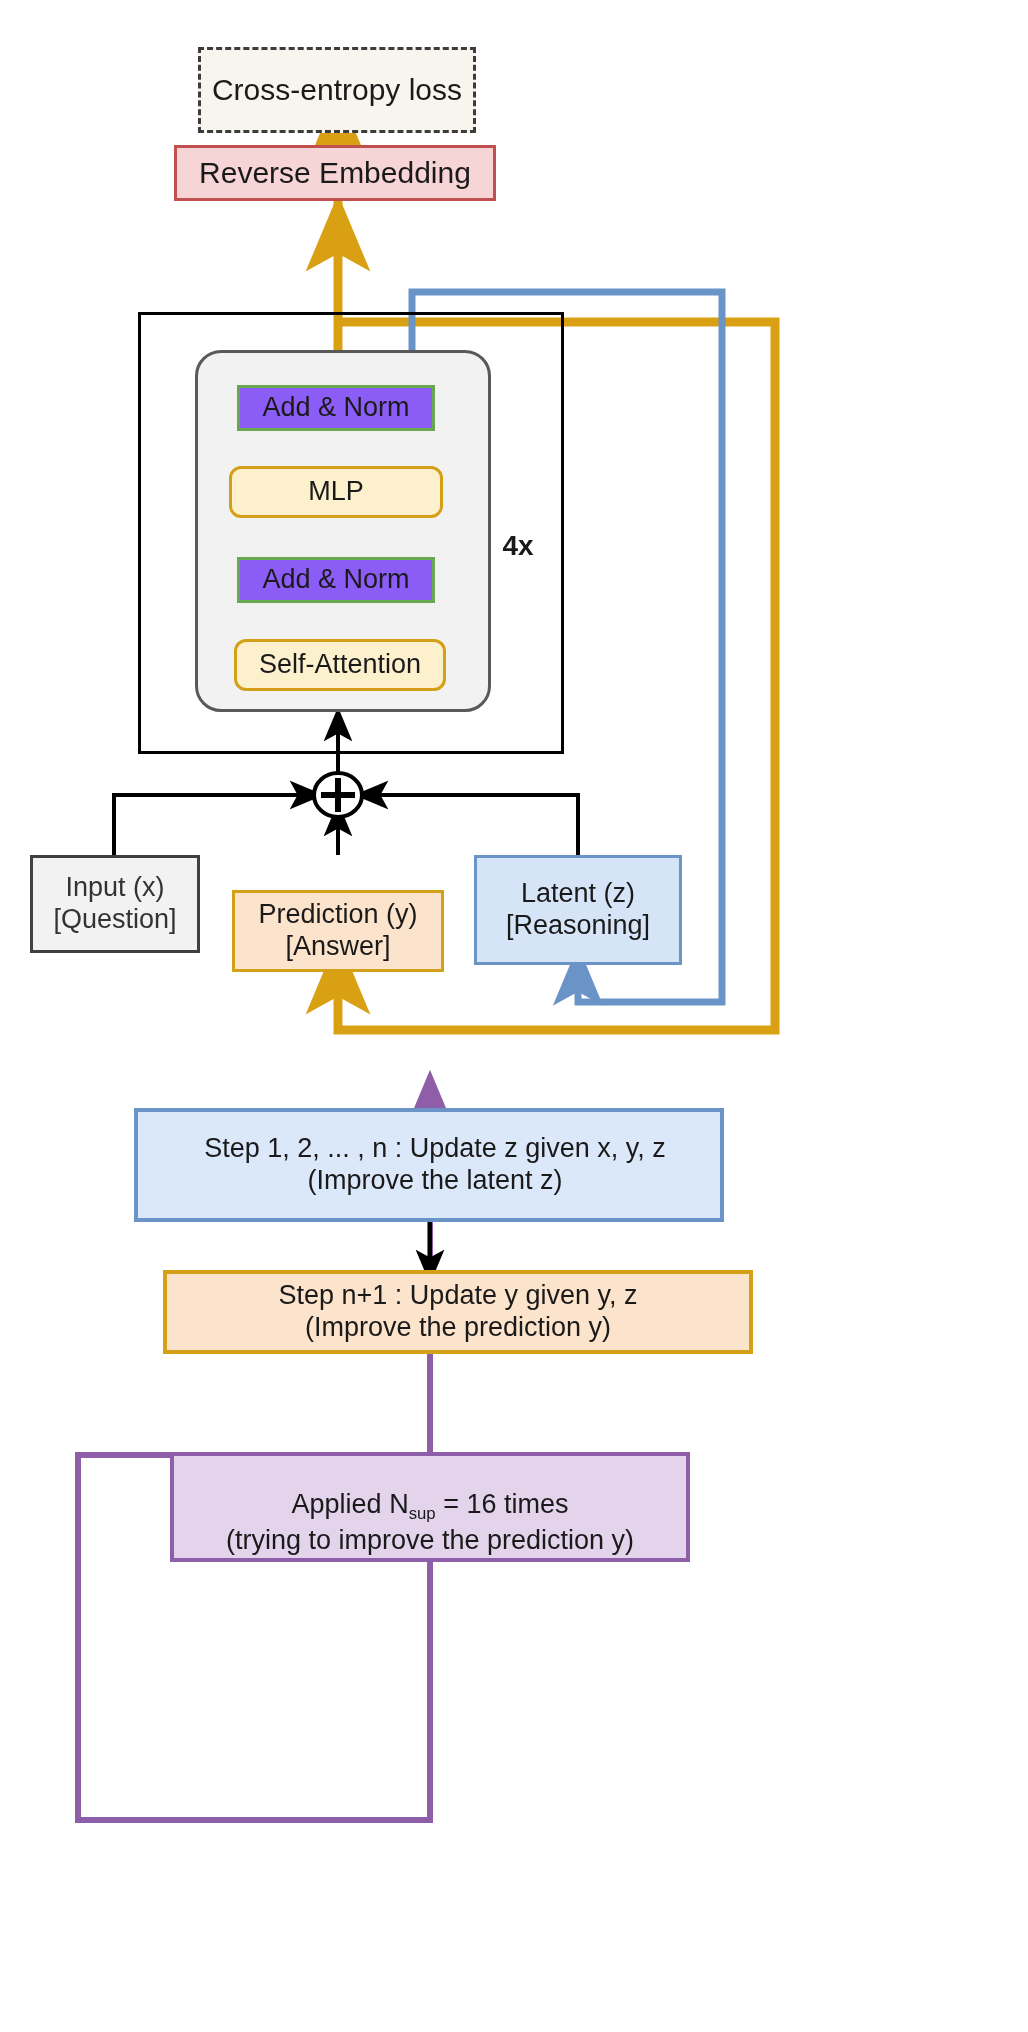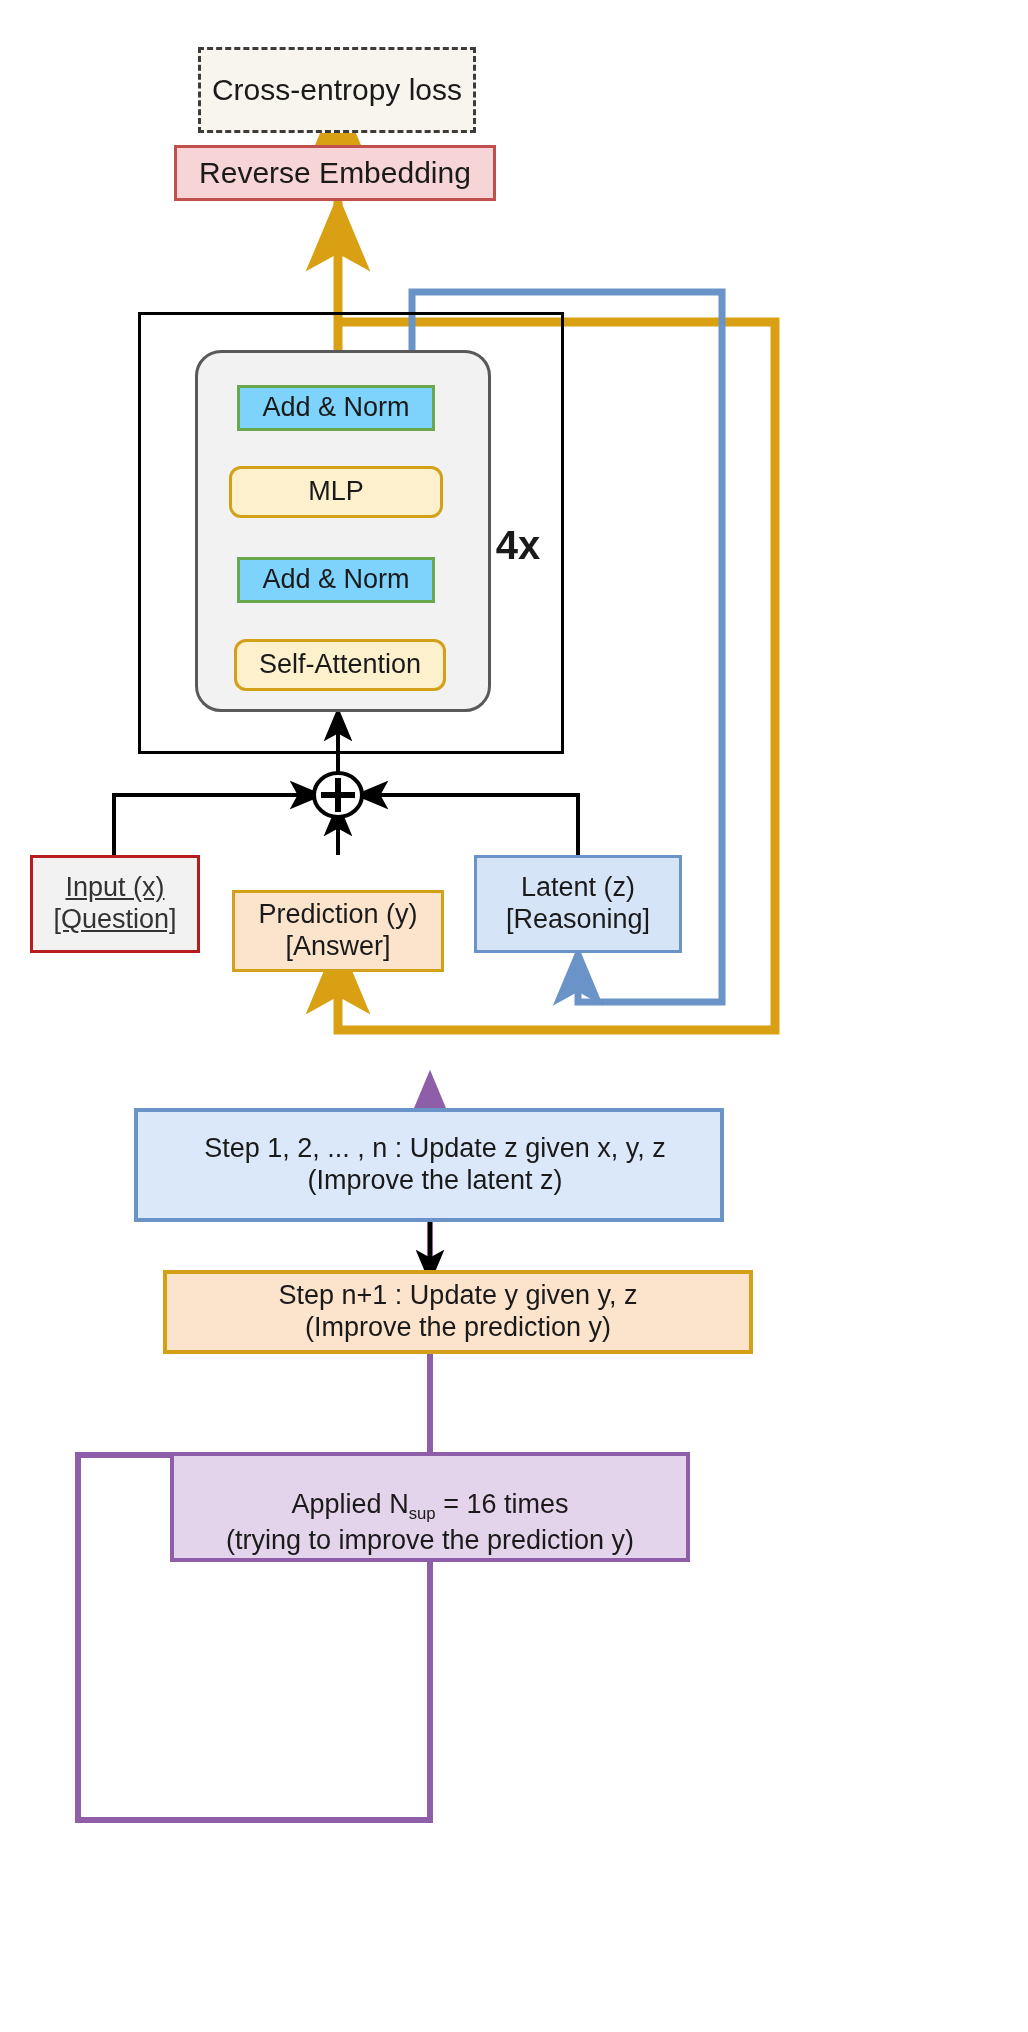--- a/index.html
+++ b/index.html
@@ -51,42 +51,41 @@
   .n-outer {
     background: transparent;
     border: 3px solid #000000;
   }
   .n-inner {
     background: #f2f2f2;
     border: 3px solid #595959;
     border-radius: 26px;
   }
   .n-addnorm {
-    background: #7dd3fc;
+    background: #8b5cf6;
     border: 3px solid #6aa84f;
     font-size: 27px;
   }
   .n-mlp, .n-selfattn {
     background: #fdf0cd;
     border: 3px solid #d4a017;
     border-radius: 12px;
     font-size: 27px;
   }
   .n-4x {
-    font-size: 40px;
+    font-size: 28px;
     font-weight: 700;
     background: transparent;
     border: none;
   }
   .n-input {
     background: #f2f2f2;
-    border: 3px solid #b91c1c;
+    border: 3px solid #404040;
     font-size: 27px;
     color: #333;
-    text-decoration: underline;
   }
   .n-pred {
     background: #fce3cb;
     border: 3px solid #d4a017;
     font-size: 27px;
   }
   .n-latent {
     background: #d6e4f7;
     border: 3px solid #6a93c8;
     font-size: 27px;
@@ -213,21 +212,21 @@
   <div class="node n-selfattn" style="left:234px; top:639px; width:212px; height:52px;">Self-Attention</div>
 
   <div class="node n-4x" style="left:486px; top:522px; width:64px; height:48px;">4x</div>
 
   <div class="node n-input" style="left:30px; top:855px; width:170px; height:98px;">Input (x)
 [Question]</div>
 
   <div class="node n-pred" style="left:232px; top:890px; width:212px; height:82px;">Prediction (y)
 [Answer]</div>
 
-  <div class="node n-latent" style="left:474px; top:855px; width:208px; height:98px;">Latent (z)
+  <div class="node n-latent" style="left:474px; top:855px; width:208px; height:110px;">Latent (z)
 [Reasoning]</div>
 
   <div class="node n-stepz" style="left:134px; top:1108px; width:590px; height:114px;">Step 1, 2, ... , n : Update z given x, y, z
 (Improve the latent z)</div>
 
   <div class="node n-stepy" style="left:134px; top:1270px; width:590px; height:84px;margin-left:29px;">Step n+1 : Update y given y, z
 (Improve the prediction y)</div>
 
   <div class="node n-applied" style="left:170px; top:1452px; width:520px; height:110px; flex-direction:column;">
     <div>

